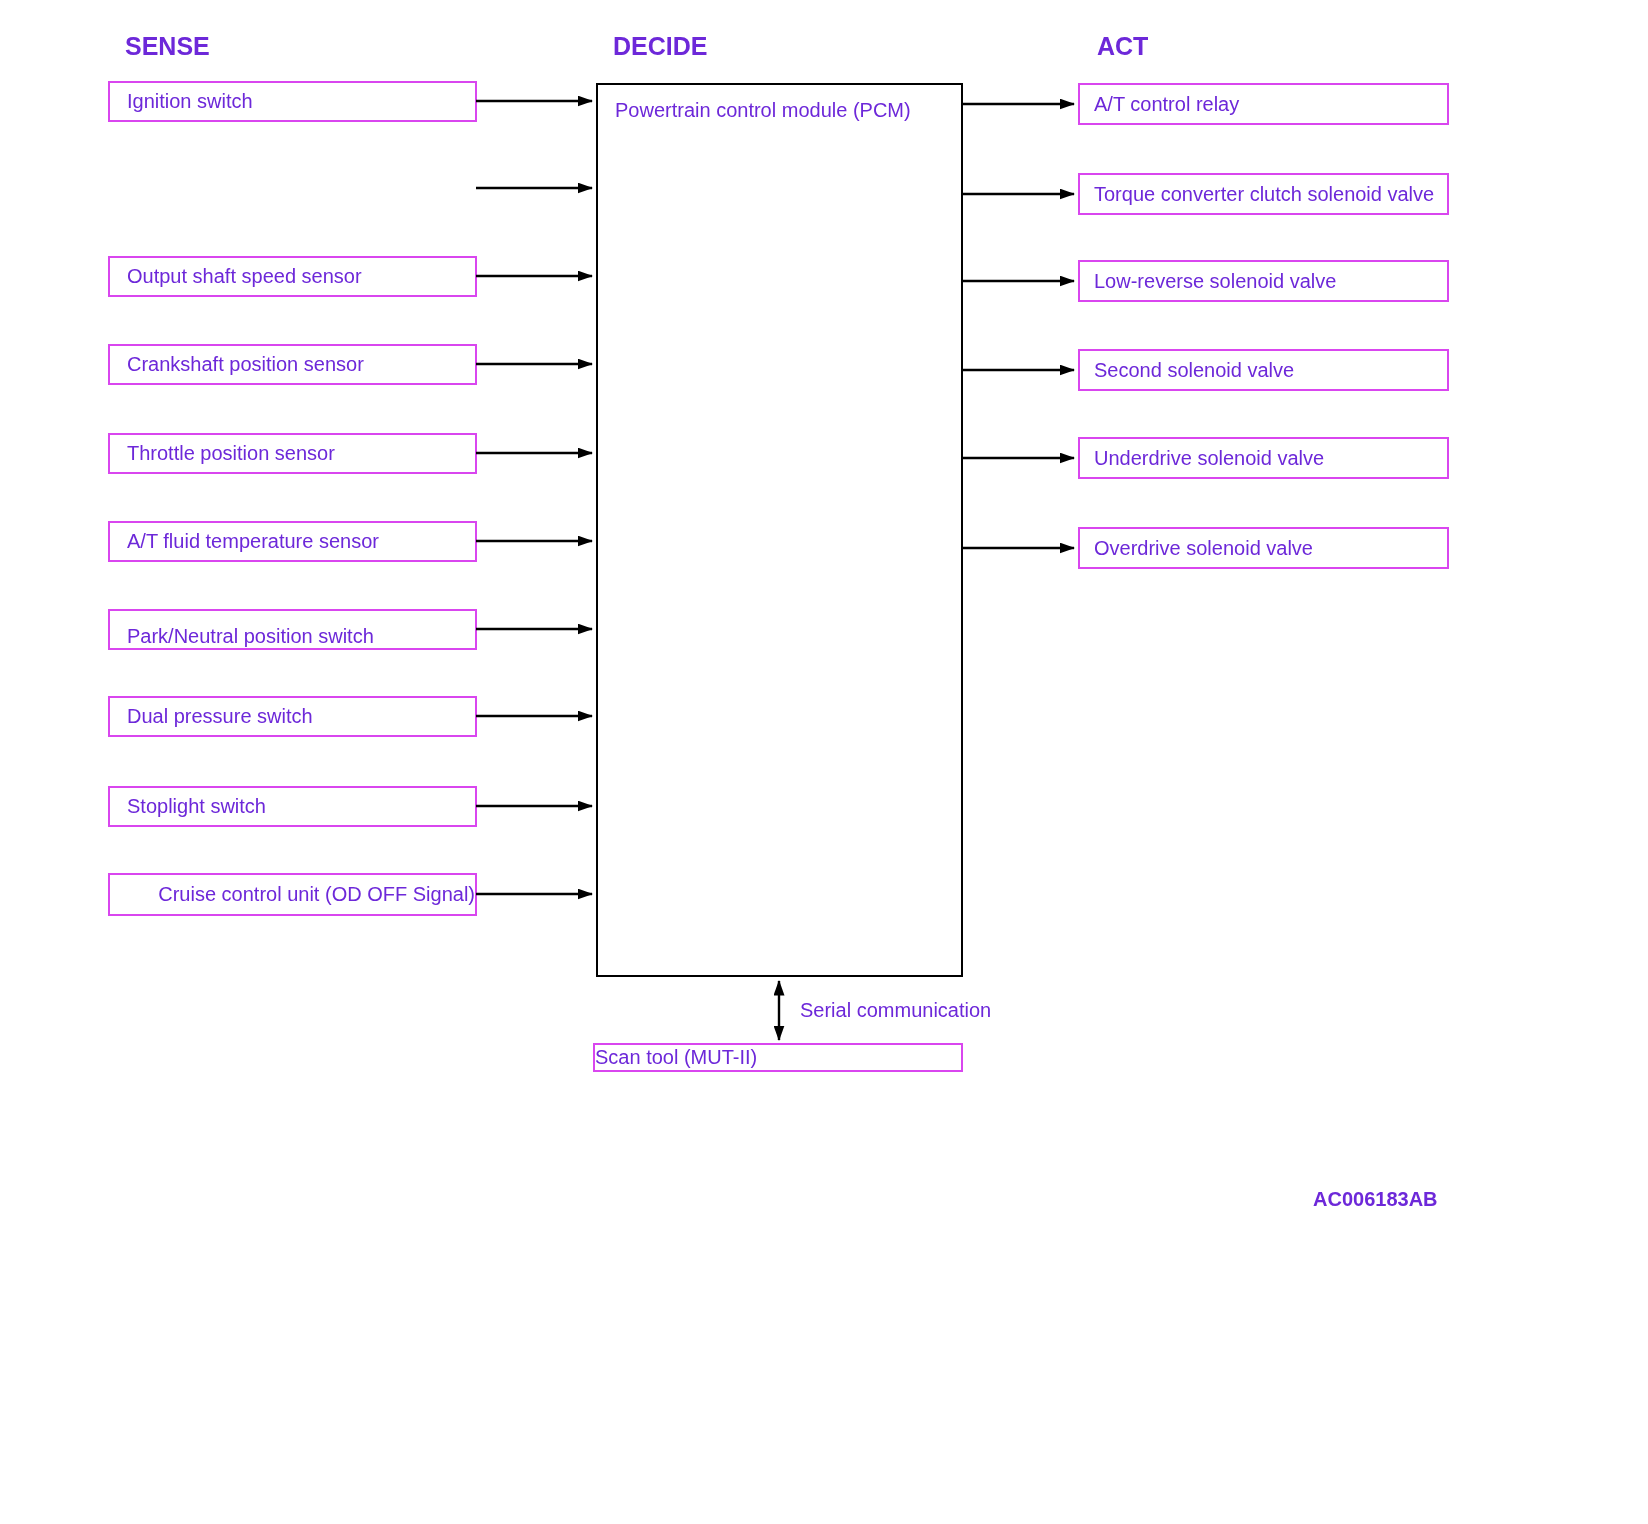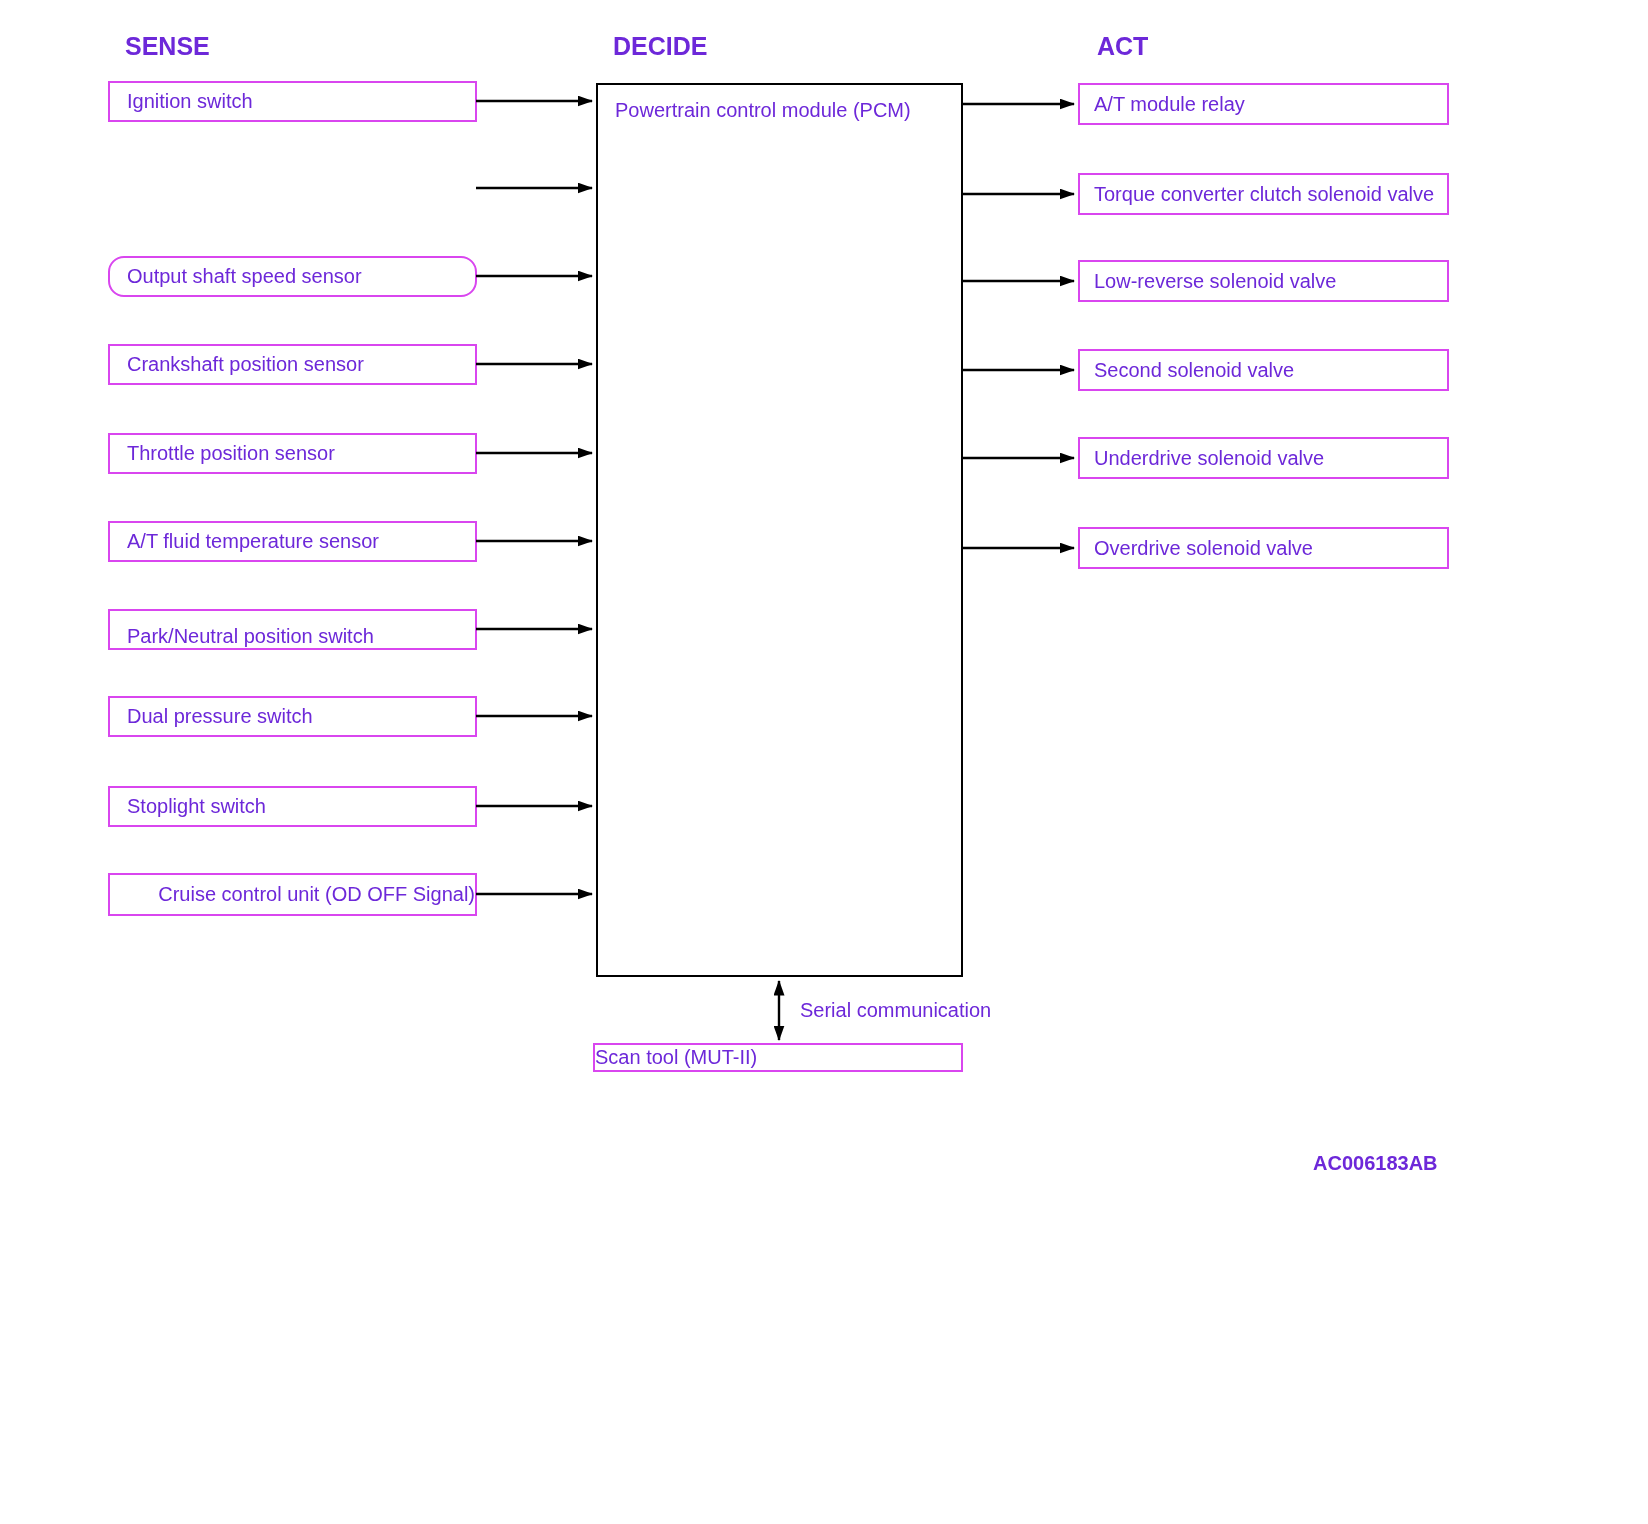--- a/index.html
+++ b/index.html
@@ -73,21 +73,21 @@
     position: absolute;
     left: 800px;
     top: 999px;
     font-size: 20px;
     line-height: 23px;
     white-space: nowrap;
   }
   .figure-code {
     position: absolute;
     left: 1313px;
-    top: 1152px;
+    top: 1188px;
     font-size: 20px;
     font-weight: bold;
     line-height: 23px;
     white-space: nowrap;
   }
   .arrow-layer {
     position: absolute;
     left: 0;
     top: 0;
     pointer-events: none;
@@ -102,21 +102,21 @@
 
 <div class="canvas">
 
   <div class="heading" style="left:125px;">SENSE</div>
   <div class="heading" style="left:613px;">DECIDE</div>
   <div class="heading" style="left:1097px;">ACT</div>
 
   <div class="box sense-box" style="top:81px;">
     <span>Ignition switch</span>
   </div>
-  <div class="box sense-box" style="top:256px;border-radius:16px;">
+  <div class="box sense-box" style="top:256px;">
     <span>Output shaft speed sensor</span>
   </div>
   <div class="box sense-box" style="top:344px;">
     <span>Crankshaft position sensor</span>
   </div>
   <div class="box sense-box" style="top:433px;">
     <span>Throttle position sensor</span>
   </div>
   <div class="box sense-box" style="top:521px;">
     <span>A/T fluid temperature sensor</span>
@@ -132,21 +132,21 @@
   </div>
   <div class="box sense-box" style="top:873px;height:43px;justify-content:flex-end;">
     <span>Cruise control unit (OD OFF Signal)</span>
   </div>
 
   <div class="pcm-box">
     <span>Powertrain control module (PCM)</span>
   </div>
 
   <div class="box act-box" style="top:83px;">
-    <span>A/T module relay</span>
+    <span>A/T control relay</span>
   </div>
   <div class="box act-box" style="top:173px;">
     <span>Torque converter clutch solenoid valve</span>
   </div>
   <div class="box act-box" style="top:260px;">
     <span>Low-reverse solenoid valve</span>
   </div>
   <div class="box act-box" style="top:349px;">
     <span>Second solenoid valve</span>
   </div>

